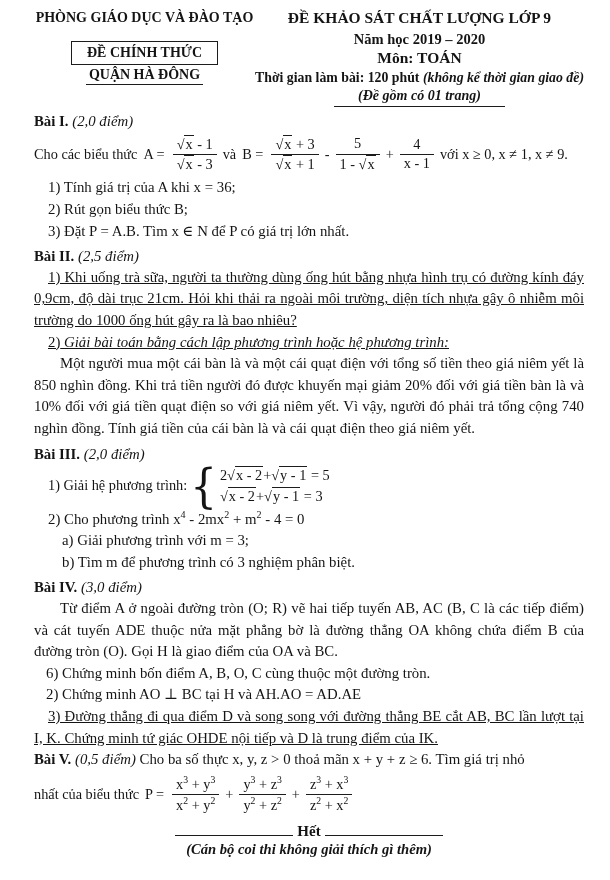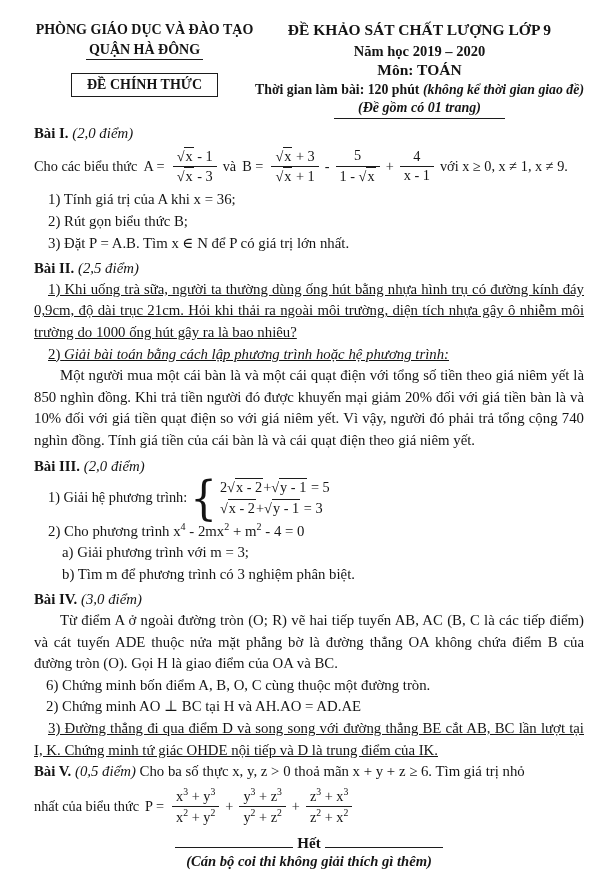--- a/index.html
+++ b/index.html
@@ -1,20 +1,20 @@
 <!DOCTYPE html>
 <html><head>
 <meta charset="utf-8">
 <style>
   html,body{margin:0;padding:0;}
   body{
     width:610px;height:880px;overflow:hidden;background:#ffffff;
     font-family:"Liberation Serif","DejaVu Serif",serif;color:#141414;
   }
-  .page{box-sizing:border-box;width:610px;height:880px;padding:20px 26px 0 34px;}
+  .page{box-sizing:border-box;width:610px;height:880px;padding:8px 26px 0 34px;}
 
   
   .hdr{display:flex;align-items:flex-start;}
   .hdr-left{width:248px;text-align:center;}
   .hdr-right{flex:1;text-align:center;}
   .issuer1{font-weight:bold;font-size:14px;line-height:1.4;}
   .issuer2{display:inline-block;font-weight:bold;font-size:14px;border-bottom:1.6px solid #1c1c1c;padding:0 3px 1px;}
   .obox{display:inline-block;border:1.7px solid #1c1c1c;padding:3px 15px;font-weight:bold;font-size:14px;margin-top:13px;}
   .t1{font-weight:bold;font-size:15.5px;line-height:1.35;}
   .t2{font-weight:bold;font-size:14.5px;margin-top:2px;}
@@ -51,22 +51,22 @@
   .fnote{text-align:center;font-weight:bold;font-style:italic;font-size:14.6px;margin-top:1px;}
 </style>
 </head>
 <body>
 
 <div class="page">
 
   <div class="hdr">
     <div class="hdr-left">
       <div class="issuer1">PHÒNG GIÁO DỤC VÀ ĐÀO TẠO</div>
+      <div><span class="obox">ĐỀ CHÍNH THỨC</span></div>
       <div><span class="issuer2">QUẬN HÀ ĐÔNG</span></div>
-      <div><span class="obox">ĐỀ CHÍNH THỨC</span></div>
     </div>
     <div class="hdr-right">
       <div class="t1">ĐỀ KHẢO SÁT CHẤT LƯỢNG LỚP 9</div>
       <div class="t2">Năm học 2019 – 2020</div>
       <div class="t3">Môn: TOÁN</div>
       <div class="dur">
         <span>Thời gian làm bài: 120 phút</span>
         <span class="bi">(không kể thời gian giao đề)</span>
       </div>
       <div><span class="pg">(Đề gồm có 01 trang)</span></div>

